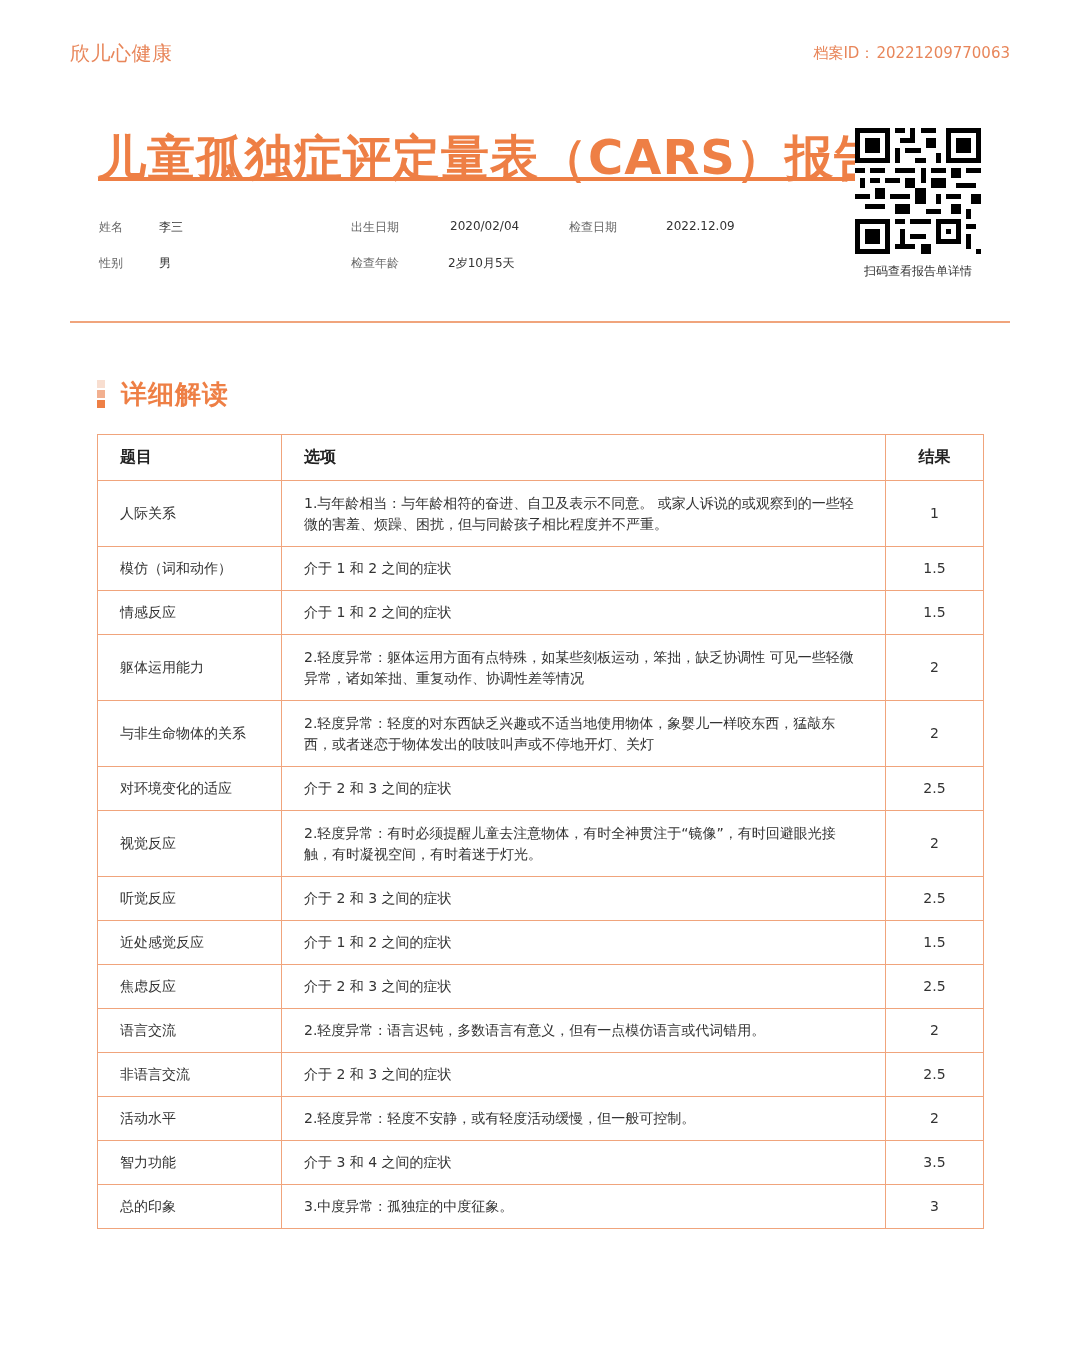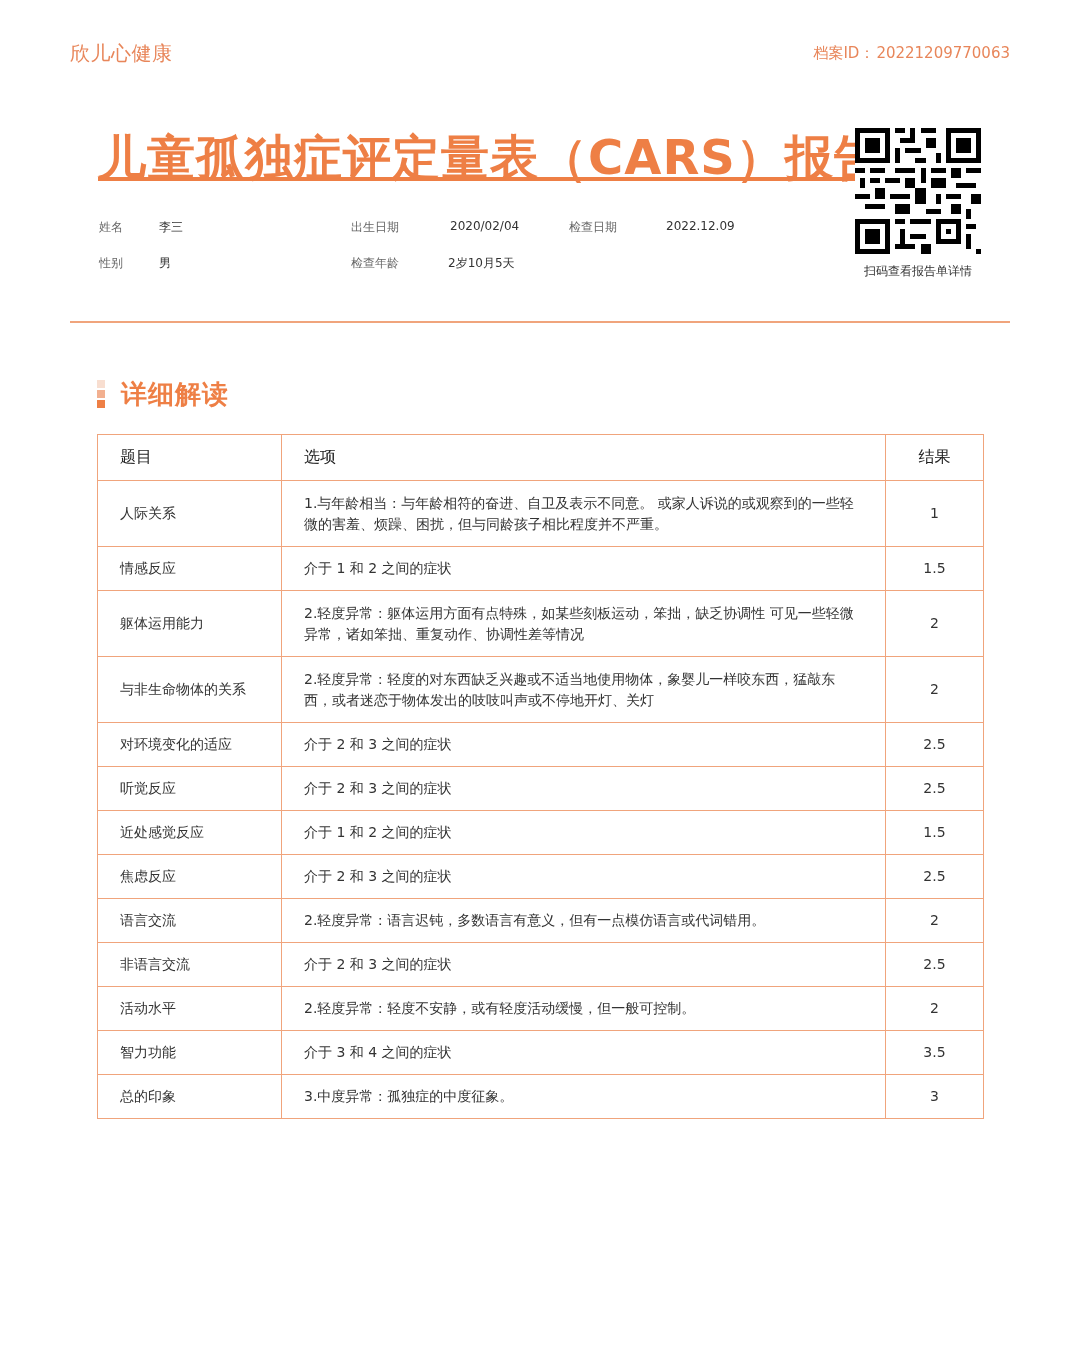--- a/index.html
+++ b/index.html
@@ -25,21 +25,21 @@
   .section-head { position: absolute; left: 97px; top: 356px; height: 36px; display: flex; align-items: center; margin-top: 20px; }
   .marker { width: 8px; height: 28px; display: flex; flex-direction: column; justify-content: space-between; margin-right: 16px; }
   .marker i { display: block; width: 8px; height: 8px; }
   .marker i:nth-child(1) { background: #f8ded0; }
   .marker i:nth-child(2) { background: #f2b090; }
   .marker i:nth-child(3) { background: #ee7f45; }
   .section-title { font-size: 26px; font-weight: bold; color: #ee7f45; letter-spacing: 1px; }
 
   table.detail { position: absolute; left: 97px; top: 434px; width: 886px; border-collapse: collapse; table-layout: fixed; }
   table.detail th, table.detail td { border: 1.5px solid #f0a47c; font-size: 14px; color: #333; vertical-align: middle; }
-  table.detail th { height: 46px; font-size: 16px; font-weight: normal; text-align: left; padding-left: 22px; color: #222; }
+  table.detail th { height: 46px; font-size: 16px; font-weight: bold; text-align: left; padding-left: 22px; color: #222; }
   table.detail th.c3 { text-align: center; padding-left: 0; }
   table.detail td { padding: 0 22px; line-height: 21px; }
   table.detail td.c3 { text-align: center; padding: 0; }
   tr.h1 td { height: 44px; }
   tr.h2 td { height: 66px; }
 </style>
 </head>
 <body>
 
 <div class="brand">欣儿心健康</div>
@@ -156,39 +156,49 @@
       <th class="c3">结果</th>
     </tr>
   </thead>
   <tbody>
     <tr class="h2">
         <td>人际关系</td>
         <td>1.与年龄相当：与年龄相符的奋进、自卫及表示不同意。 或家人诉说的或观察到的一些轻微的害羞、烦躁、困扰，但与同龄孩子相比程度并不严重。</td>
         <td class="c3">1</td>
       </tr>
     <tr class="h1">
+        <td>模仿（词和动作）</td>
+        <td>介于 1 和 2 之间的症状</td>
+        <td class="c3">1.5</td>
+      </tr>
+    <tr class="h1">
         <td>情感反应</td>
         <td>介于 1 和 2 之间的症状</td>
         <td class="c3">1.5</td>
       </tr>
     <tr class="h2">
         <td>躯体运用能力</td>
         <td>2.轻度异常：躯体运用方面有点特殊，如某些刻板运动，笨拙，缺乏协调性 可见一些轻微异常，诸如笨拙、重复动作、协调性差等情况</td>
         <td class="c3">2</td>
       </tr>
     <tr class="h2">
         <td>与非生命物体的关系</td>
         <td>2.轻度异常：轻度的对东西缺乏兴趣或不适当地使用物体，象婴儿一样咬东西，猛敲东西，或者迷恋于物体发出的吱吱叫声或不停地开灯、关灯</td>
         <td class="c3">2</td>
       </tr>
     <tr class="h1">
         <td>对环境变化的适应</td>
         <td>介于 2 和 3 之间的症状</td>
         <td class="c3">2.5</td>
       </tr>
+    <tr class="h2">
+        <td>视觉反应</td>
+        <td>2.轻度异常：有时必须提醒儿童去注意物体，有时全神贯注于“镜像”，有时回避眼光接触，有时凝视空间，有时着迷于灯光。</td>
+        <td class="c3">2</td>
+      </tr>
     <tr class="h1">
         <td>听觉反应</td>
         <td>介于 2 和 3 之间的症状</td>
         <td class="c3">2.5</td>
       </tr>
     <tr class="h1">
         <td>近处感觉反应</td>
         <td>介于 1 和 2 之间的症状</td>
         <td class="c3">1.5</td>
       </tr>

